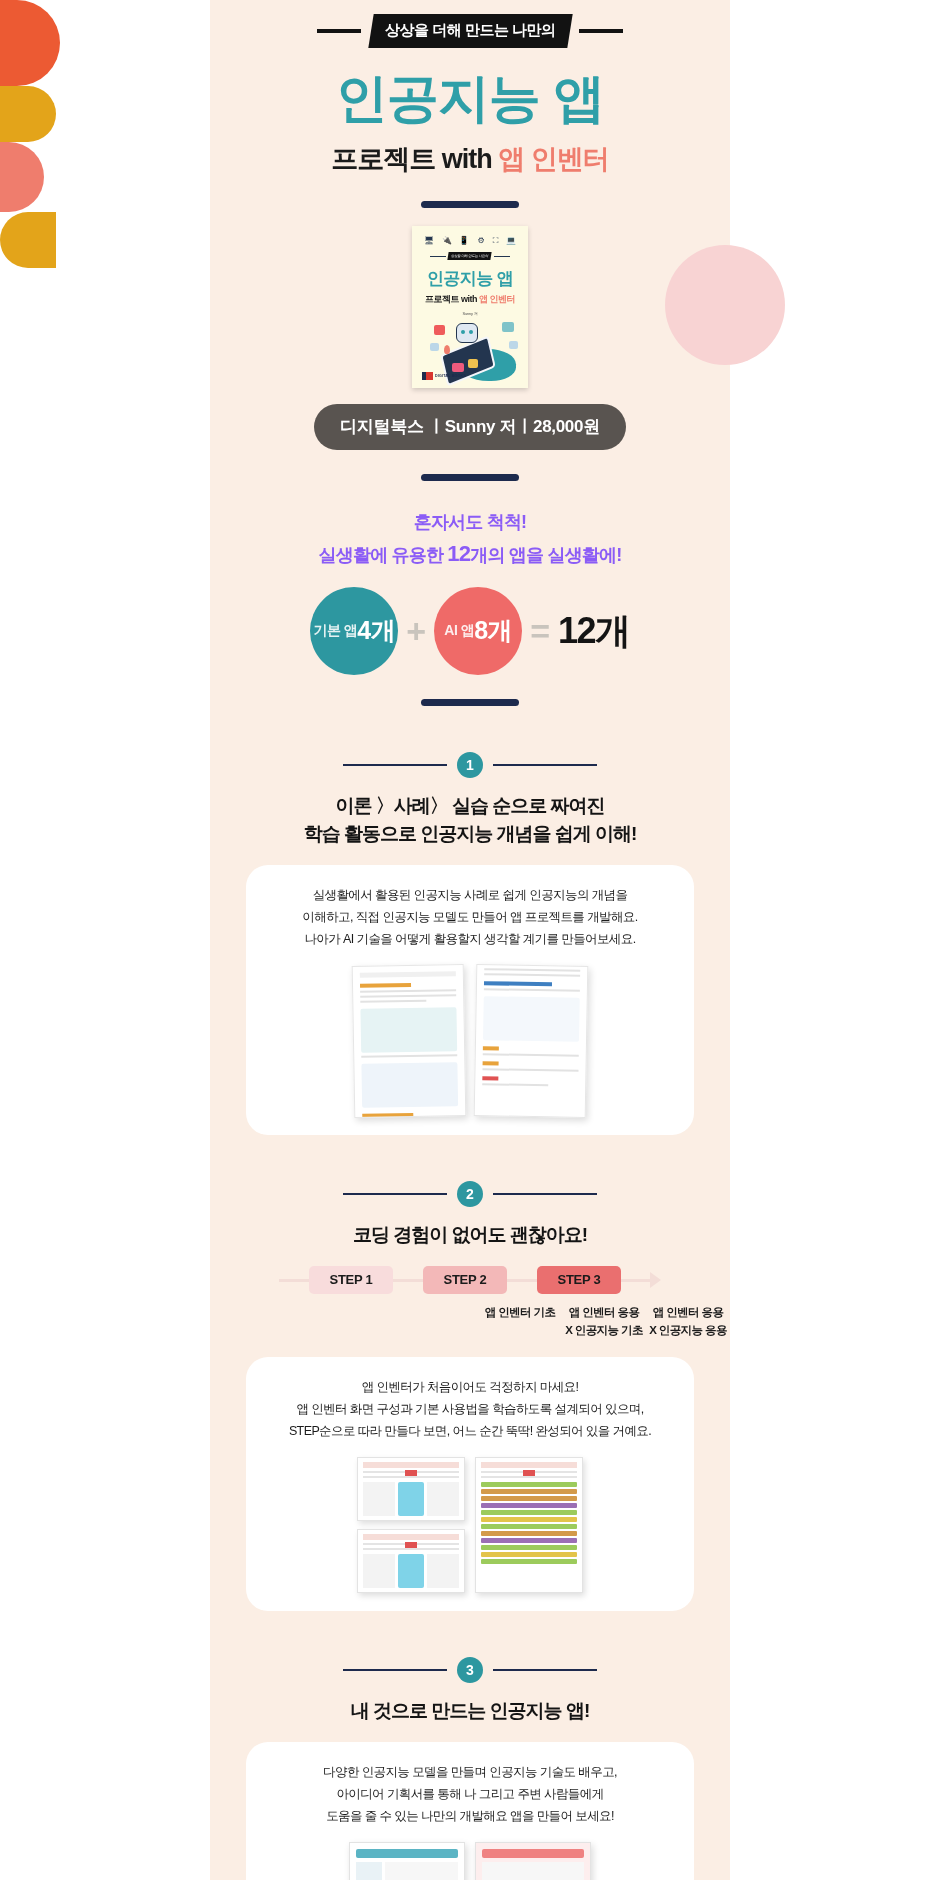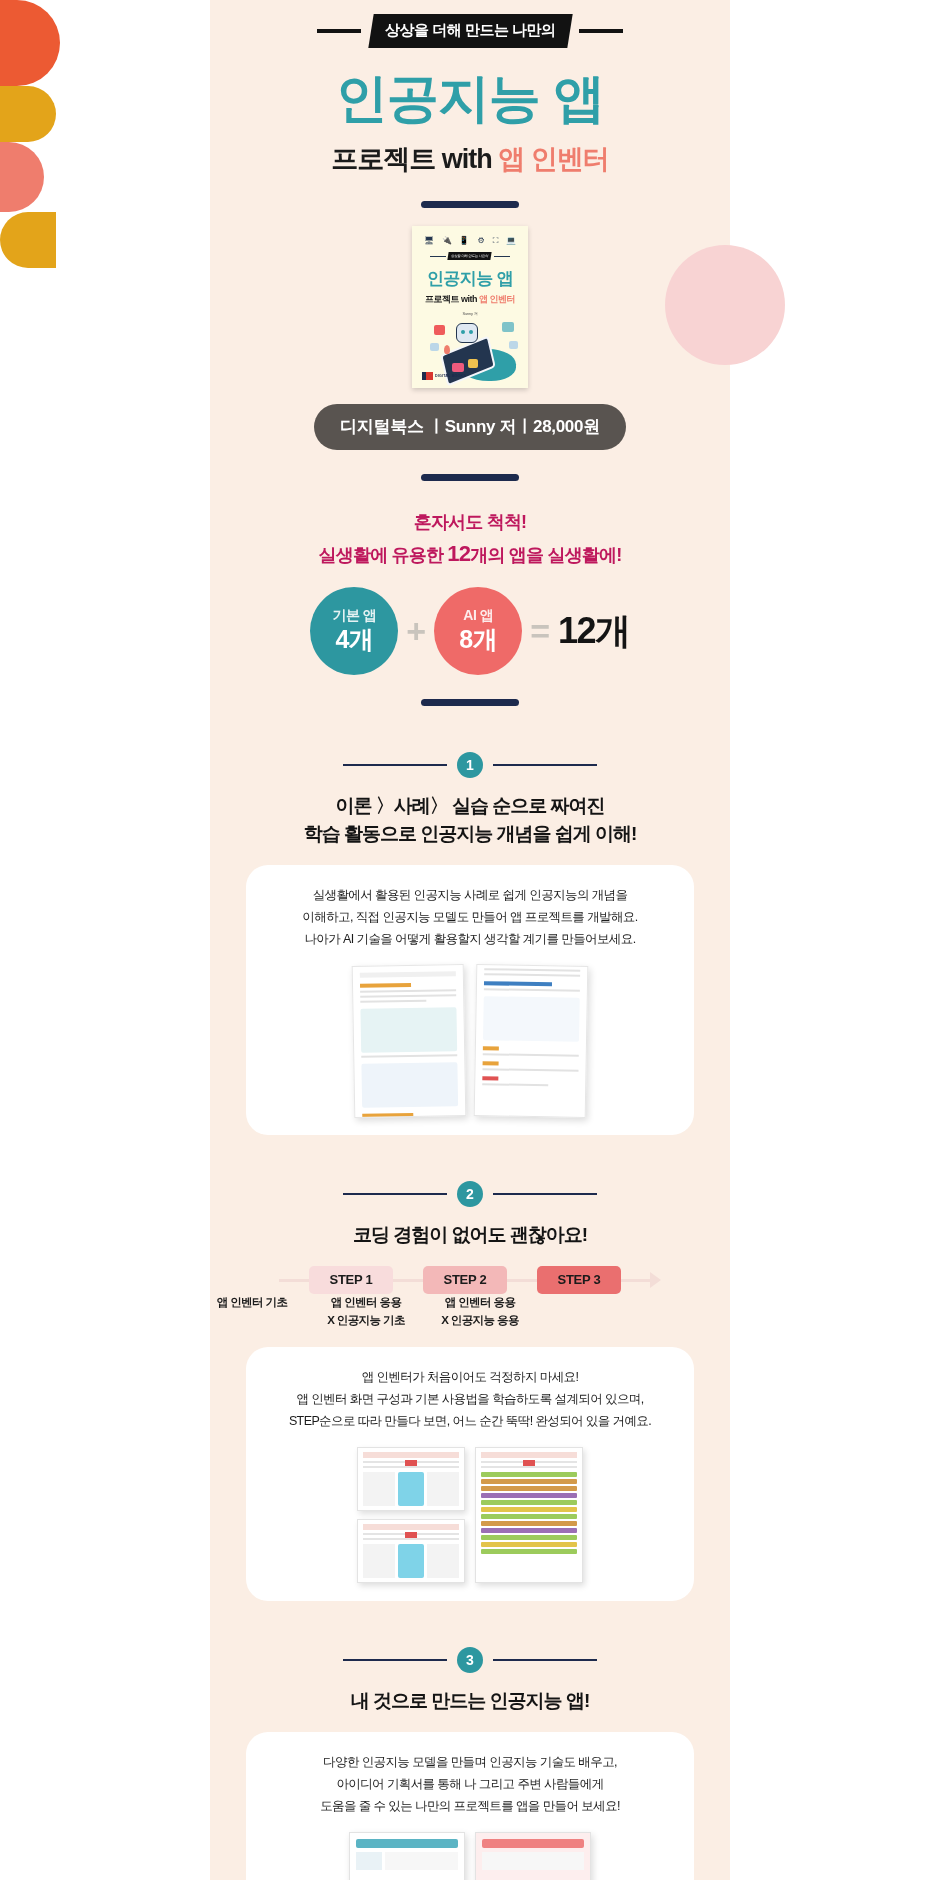--- a/index.html
+++ b/index.html
@@ -220,31 +220,31 @@
     font-size: 17px;
     font-weight: bold;
     letter-spacing: -0.3px;
     padding: 11px 26px 12px 26px;
     border-radius: 26px;
   }
 
   
   .headline {
     margin-top: 28px;
-    font-size: 18px; font-weight: bold; color: #be185d;
+    font-size: 18px; font-weight: bold; color: #8b5cf6;
     line-height: 1.55; letter-spacing: -0.8px;
   }
   .headline .big { font-size: 22px; }
   .count-row {
     display: flex; align-items: center; justify-content: center;
     gap: 8px; margin-top: 16px;
   }
   .count-circle {
     width: 88px; height: 88px; border-radius: 50%;
-    display: flex; flex-direction: column;
+    display: flex; flex-direction: row;
     align-items: center; justify-content: center;
     color: #ffffff;
     text-align: center;
   }
   .count-circle.teal { background: #2d97a0; }
   .count-circle.coral { background: #ef6a68; }
   .count-label { font-size: 14px; font-weight: bold; opacity: .88; letter-spacing:-0.5px; }
   .count-value { font-size: 25px; font-weight: bold; margin-top: -2px; letter-spacing:-0.5px; }
   .count-op { font-size: 34px; font-weight: bold; color: #c9c4bd; }
   .count-total { font-size: 36px; font-weight: bold; color: #141414; letter-spacing: -1.5px; }
@@ -322,22 +322,22 @@
   .step-chip {
     font-size: 13px; font-weight: bold; color: #1b1b1b;
     padding: 6px 0 7px 0; width: 84px;
     border-radius: 5px; letter-spacing: -0.3px;
   }
   .step-chip.s1 { background: #f8dcdc; }
   .step-chip.s2 { background: #f3b8b8; }
   .step-chip.s3 { background: #ea6f6f; }
   .step-gap { width: 30px; height: 3px; background: #f3ddd7; }
   .step-labels {
-    display: flex; justify-content: flex-start;
-    gap: 30px;
+    display: flex; justify-content: flex-end;
+    margin-top: 10px; 
   }
   .step-label {
     width: 84px;
     font-size: 11.5px; font-weight: bold; color: #1b1b1b;
     line-height: 1.5; letter-spacing: -0.6px;
   }
   .steps-outer { display: flex; justify-content: center; }
 
   
   .shots { display: flex; justify-content: center; gap: 10px; margin-top: 14px; }
@@ -606,21 +606,21 @@
       <div class="sec-rule"></div>
     </div>
     <div class="sec-title">
       <div>내 것으로 만드는 인공지능 앱!</div>
     </div>
 
     <div class="card">
       <div class="card-text">
         <div>다양한 인공지능 모델을 만들며 인공지능 기술도 배우고,</div>
         <div>아이디어 기획서를 통해 나 그리고 주변 사람들에게</div>
-        <div>도움을 줄 수 있는 나만의 프로젝트를 앱을 만들어 보세요!</div>
+        <div>도움을 줄 수 있는 나만의 개발해요 앱을 만들어 보세요!</div>
       </div>
       <div class="sheets">
         <div class="sheet">
           <div class="sheet-hd"></div>
           <div class="sheet-row">
                 <div class="sheet-key"></div>
                 <div class="sheet-val"></div>
               </div>
 
         </div>

